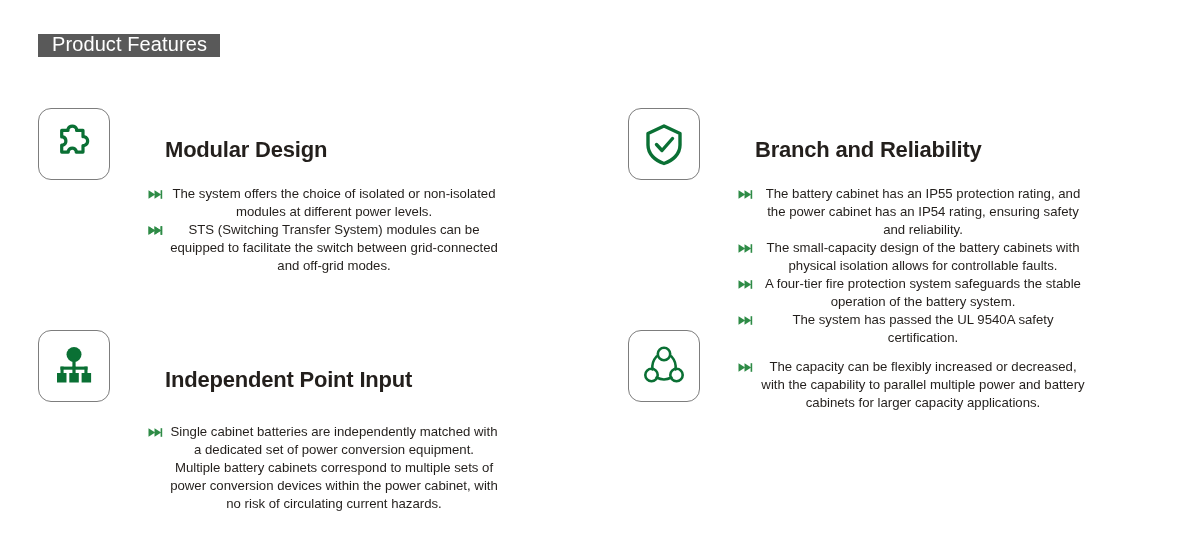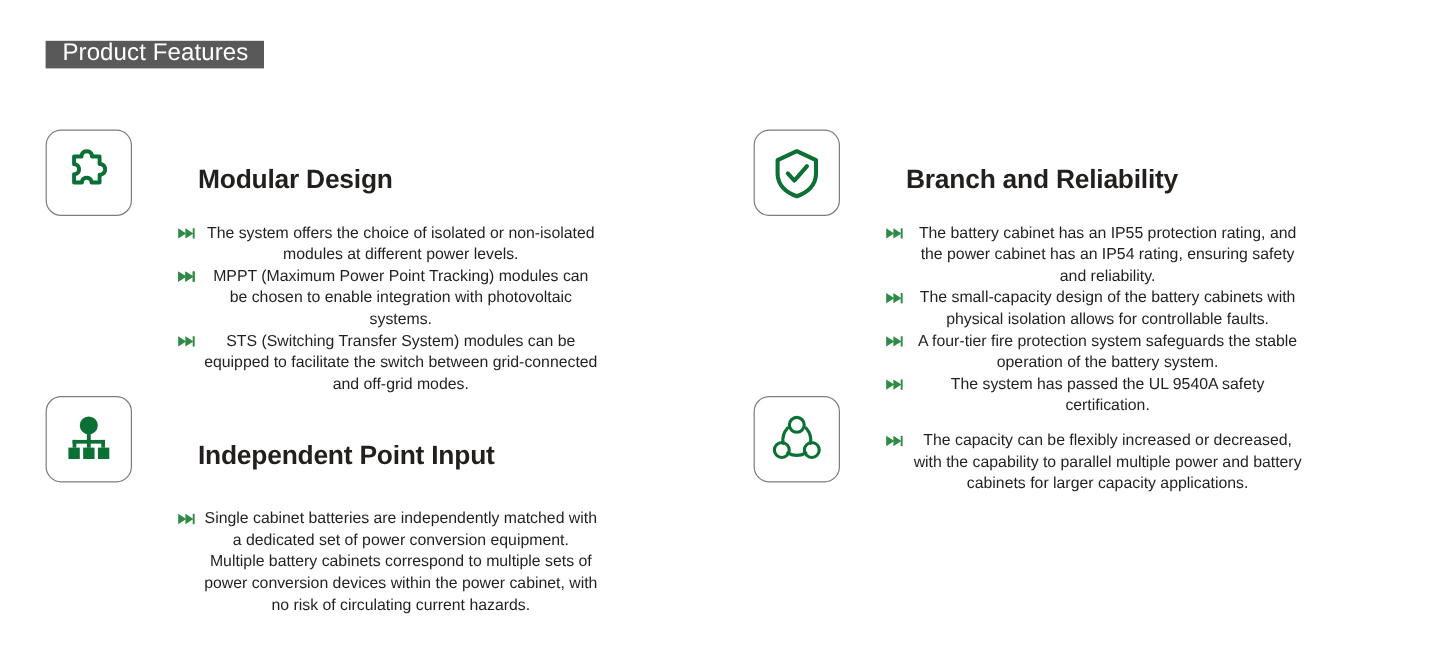--- a/index.html
+++ b/index.html
@@ -155,28 +155,20 @@
             <path d="M6.5 1.2 L13.2 5.5 L6.5 9.8 Z" fill="#2e8b46"></path>
             <rect x="12.6" y="1.2" width="1.6" height="8.6" fill="#2e8b46"></rect>
           </svg>
         </li>
         <li class="bullet">
           <svg class="bullet-marker" viewBox="0 0 15 11">
             <path d="M0.5 1.2 L7.2 5.5 L0.5 9.8 Z" fill="#2e8b46"></path>
             <path d="M6.5 1.2 L13.2 5.5 L6.5 9.8 Z" fill="#2e8b46"></path>
             <rect x="12.6" y="1.2" width="1.6" height="8.6" fill="#2e8b46"></rect>
           </svg>
-          <span>MPPT (Maximum Power Point Tracking) modules can be chosen to enable integration with photovoltaic systems.</span>
-        </li>
-        <li class="bullet">
-          <svg class="bullet-marker" viewBox="0 0 15 11">
-            <path d="M0.5 1.2 L7.2 5.5 L0.5 9.8 Z" fill="#2e8b46"></path>
-            <path d="M6.5 1.2 L13.2 5.5 L6.5 9.8 Z" fill="#2e8b46"></path>
-            <rect x="12.6" y="1.2" width="1.6" height="8.6" fill="#2e8b46"></rect>
-          </svg>
           <span>STS (Switching Transfer System) modules can be equipped to facilitate the switch between grid-connected and off-grid modes.</span>
         </li>
       </ul>
     </div>
   </div>
 
   <div class="feature col-right row-top w-right">
 
     <div class="feature-icon-box">
       <svg width="42" height="44" viewBox="0 0 42 44">

